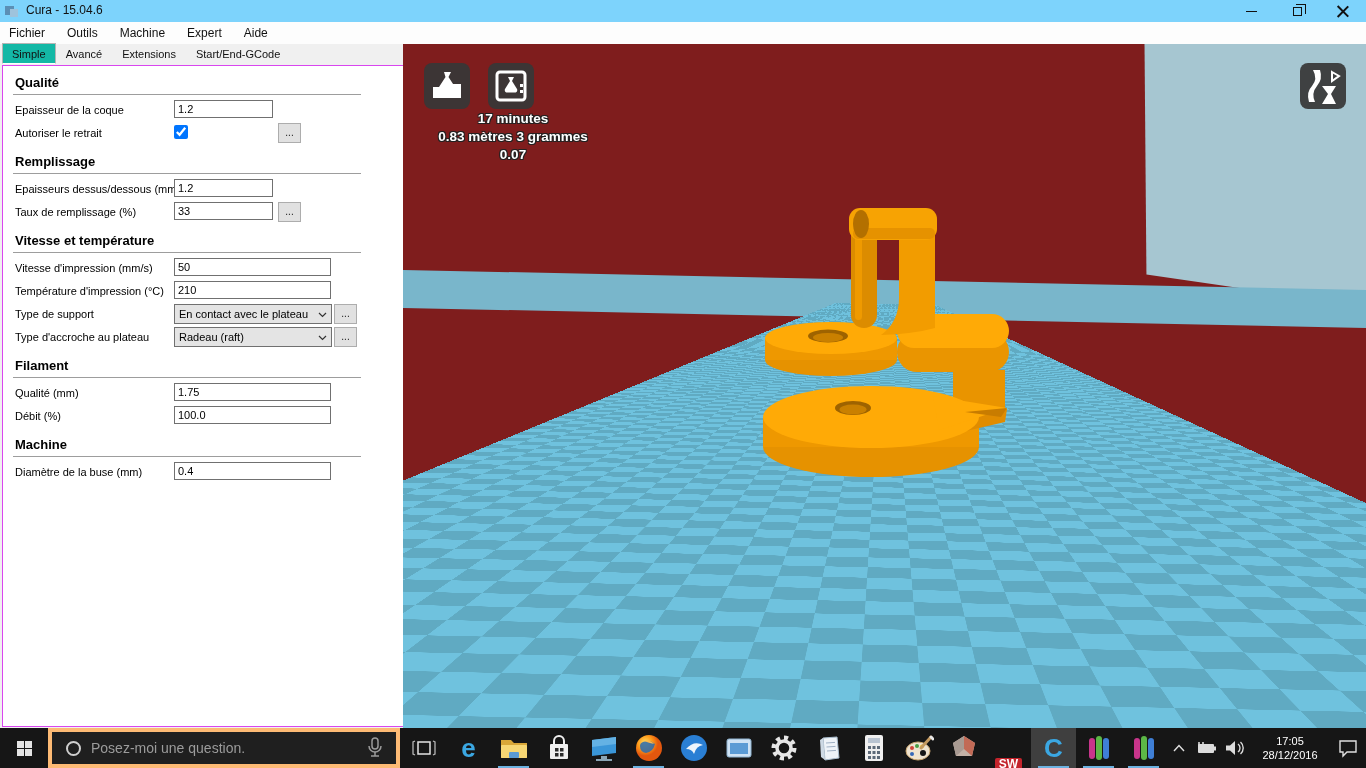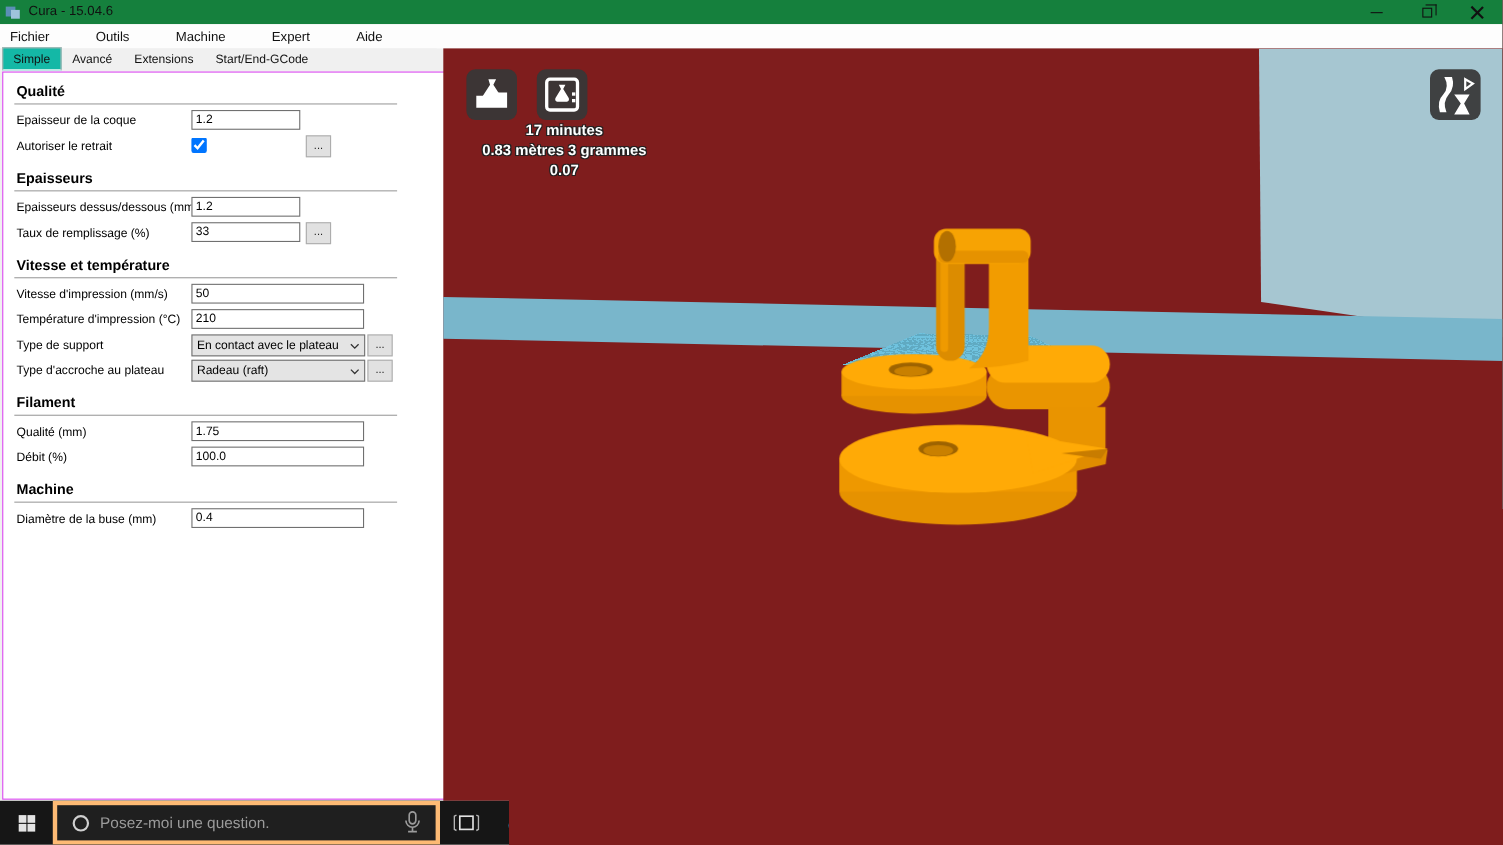--- a/index.html
+++ b/index.html
@@ -1,33 +1,33 @@
 <!DOCTYPE html>
 <html><head>
 <meta charset="utf-8">
 <style>
   * { margin:0; padding:0; box-sizing:border-box; }
   body { font-family:"Liberation Sans", sans-serif; background:#000; }
   .screen { position:relative; width:1366px; height:768px; overflow:hidden; background:#f0f0f0; font-family:"Liberation Sans", sans-serif; }
 
   
-  .titlebar { position:absolute; left:0; top:0; width:100%; height:22px; background:#15803d;padding-left:24px; }
+  .titlebar { position:absolute; left:0; top:0; width:100%; height:22px; background:#7dd3fc;padding-left:24px; }
   .app-ico { position:absolute; left:5px; top:4px; width:14px; height:14px; }
   .win-title { position:absolute; left:26px; top:3px; font-size:12px; color:#111; }
   .win-btns { position:absolute; right:0; top:0; height:22px; display:flex; }
   .win-btn { width:46px; height:22px; display:flex; align-items:center; justify-content:center; color:#111; }
   .glyph-min { width:11px; height:1px; background:#111; }
   .glyph-restore { width:9px; height:9px; border:1px solid #111; position:relative; }
   .glyph-restore:before { content:""; position:absolute; left:2px; top:-4px; width:9px; height:9px; border:1px solid #111; border-bottom:none; border-left:none; }
   .glyph-close { position:relative; width:12px; height:12px; }
   .glyph-close:before,.glyph-close:after { content:""; position:absolute; left:5px; top:-1px; width:1.5px; height:15px; background:#111; }
   .glyph-close:before { transform:rotate(45deg);} .glyph-close:after { transform:rotate(-45deg);}
 
   
-  .menubar { position:absolute; left:0; top:22px; width:100%; height:22px; background:#fdfdfd; display:flex; align-items:center;gap:20px; }
+  .menubar { position:absolute; left:0; top:22px; width:100%; height:22px; background:#fdfdfd; display:flex; align-items:center; }
   .menu-item { font-size:12px; color:#111; padding:0 11px; height:22px; line-height:22px; }
   .menu-item:first-child { padding-left:9px; }
 
   
   .tabrow { position:absolute; left:0; top:44px; width:397px; height:20px; background:#f0f0f0; display:flex; align-items:flex-end; }
   .tab { font-size:11px; color:#111; padding:3px 9px 3px 9px; border:1px solid transparent; }
   .tab.active { background:#14b8a6; border:1px solid #b5b5b5; border-bottom:1px solid #fff; margin-left:2px; padding-top:4px; }
 
   
   .sidepanel { position:absolute; left:2px; top:65px; width:470px; height:662px; background:#fff; border:1px solid #d946ef; overflow:hidden; }
@@ -128,21 +128,21 @@
         <input class="fin narrow" type="text" value="1.2" style="">
       </div>
       <div class="frow">
         <span class="flabel">Autoriser le retrait</span>
         <input class="cbox" type="checkbox" checked="true" style="">
         <span class="dots near">...</span>
       </div>
     </div>
 
     <div class="sec">
-      <div class="sec-title">Epaisseurs</div>
+      <div class="sec-title">Remplissage</div>
       <div class="frow">
         <span class="flabel">Epaisseurs dessus/dessous (mm)</span>
         <input class="fin narrow" type="text" value="1.2" style="">
       </div>
       <div class="frow">
         <span class="flabel">Taux de remplissage (%)</span>
         <input class="fin narrow" type="text" value="33" style="">
         <span class="dots near">...</span>
       </div>
     </div>

